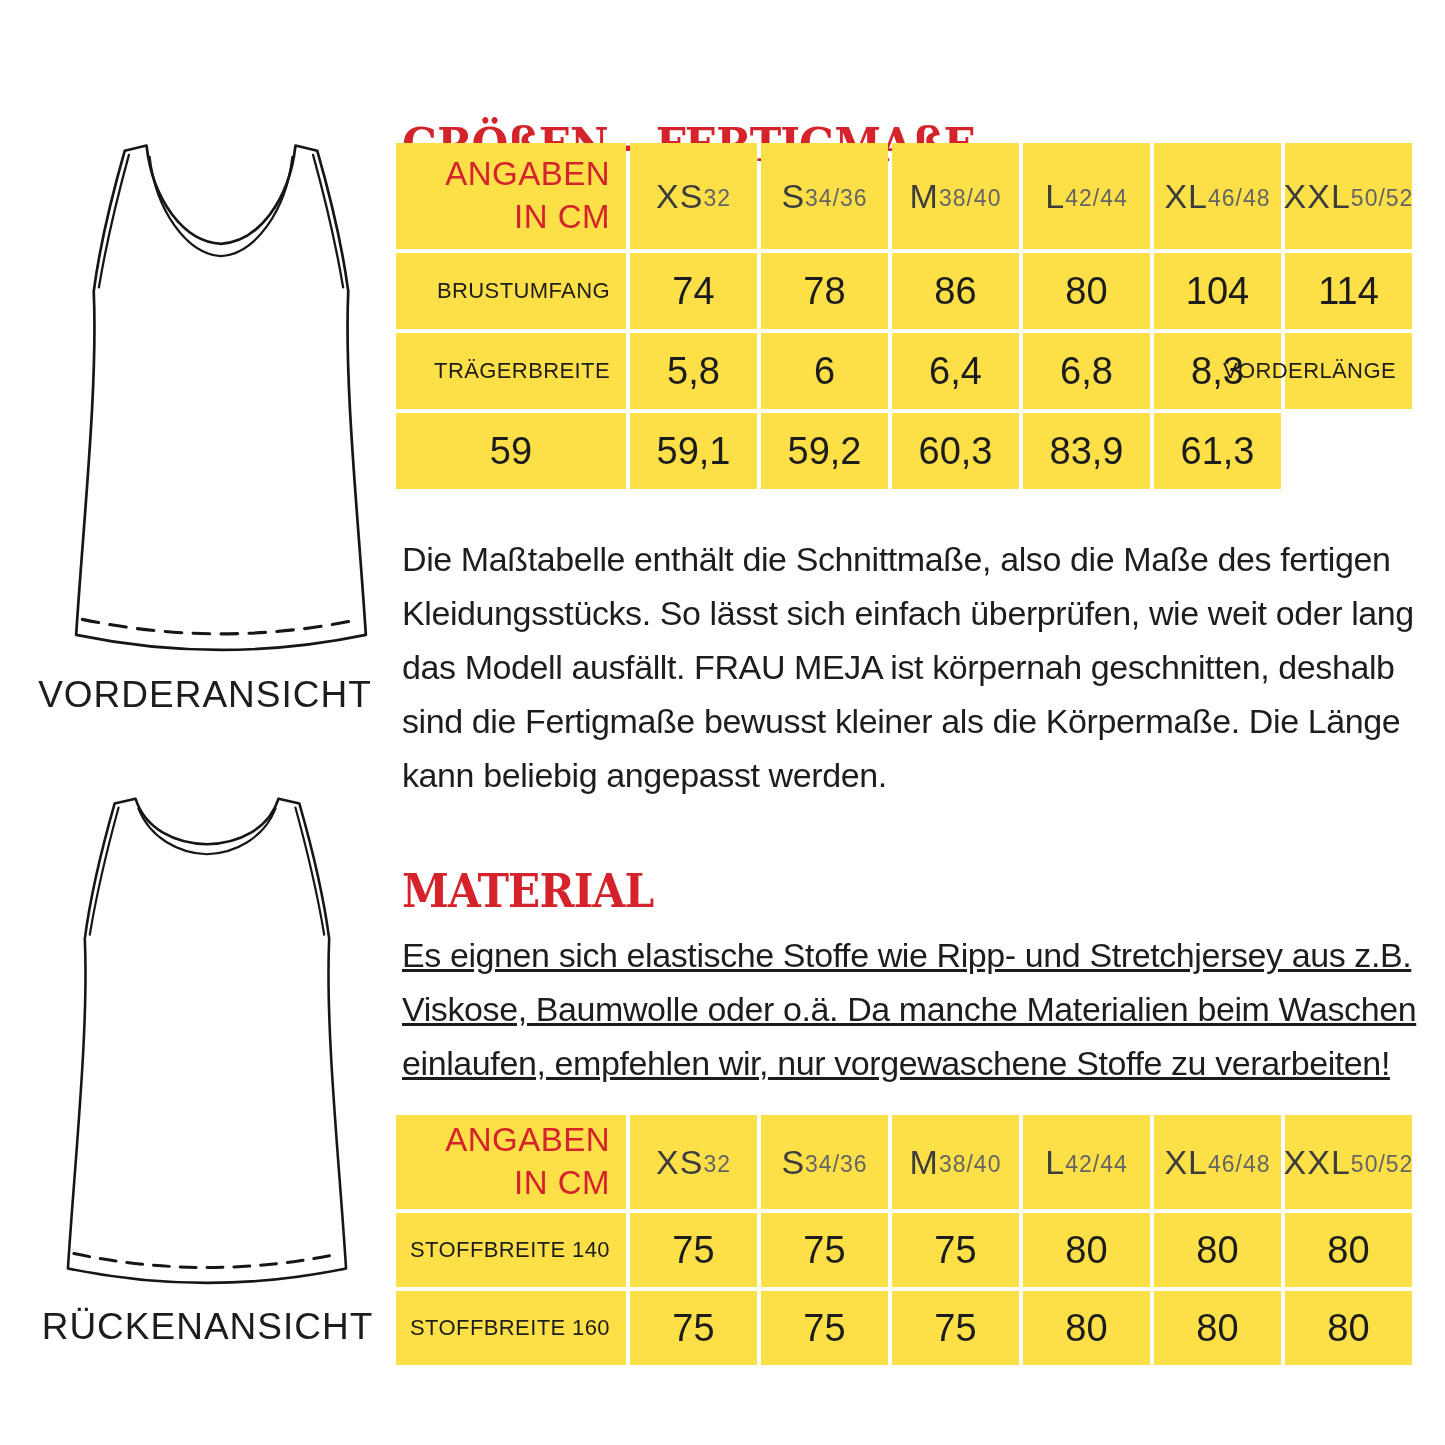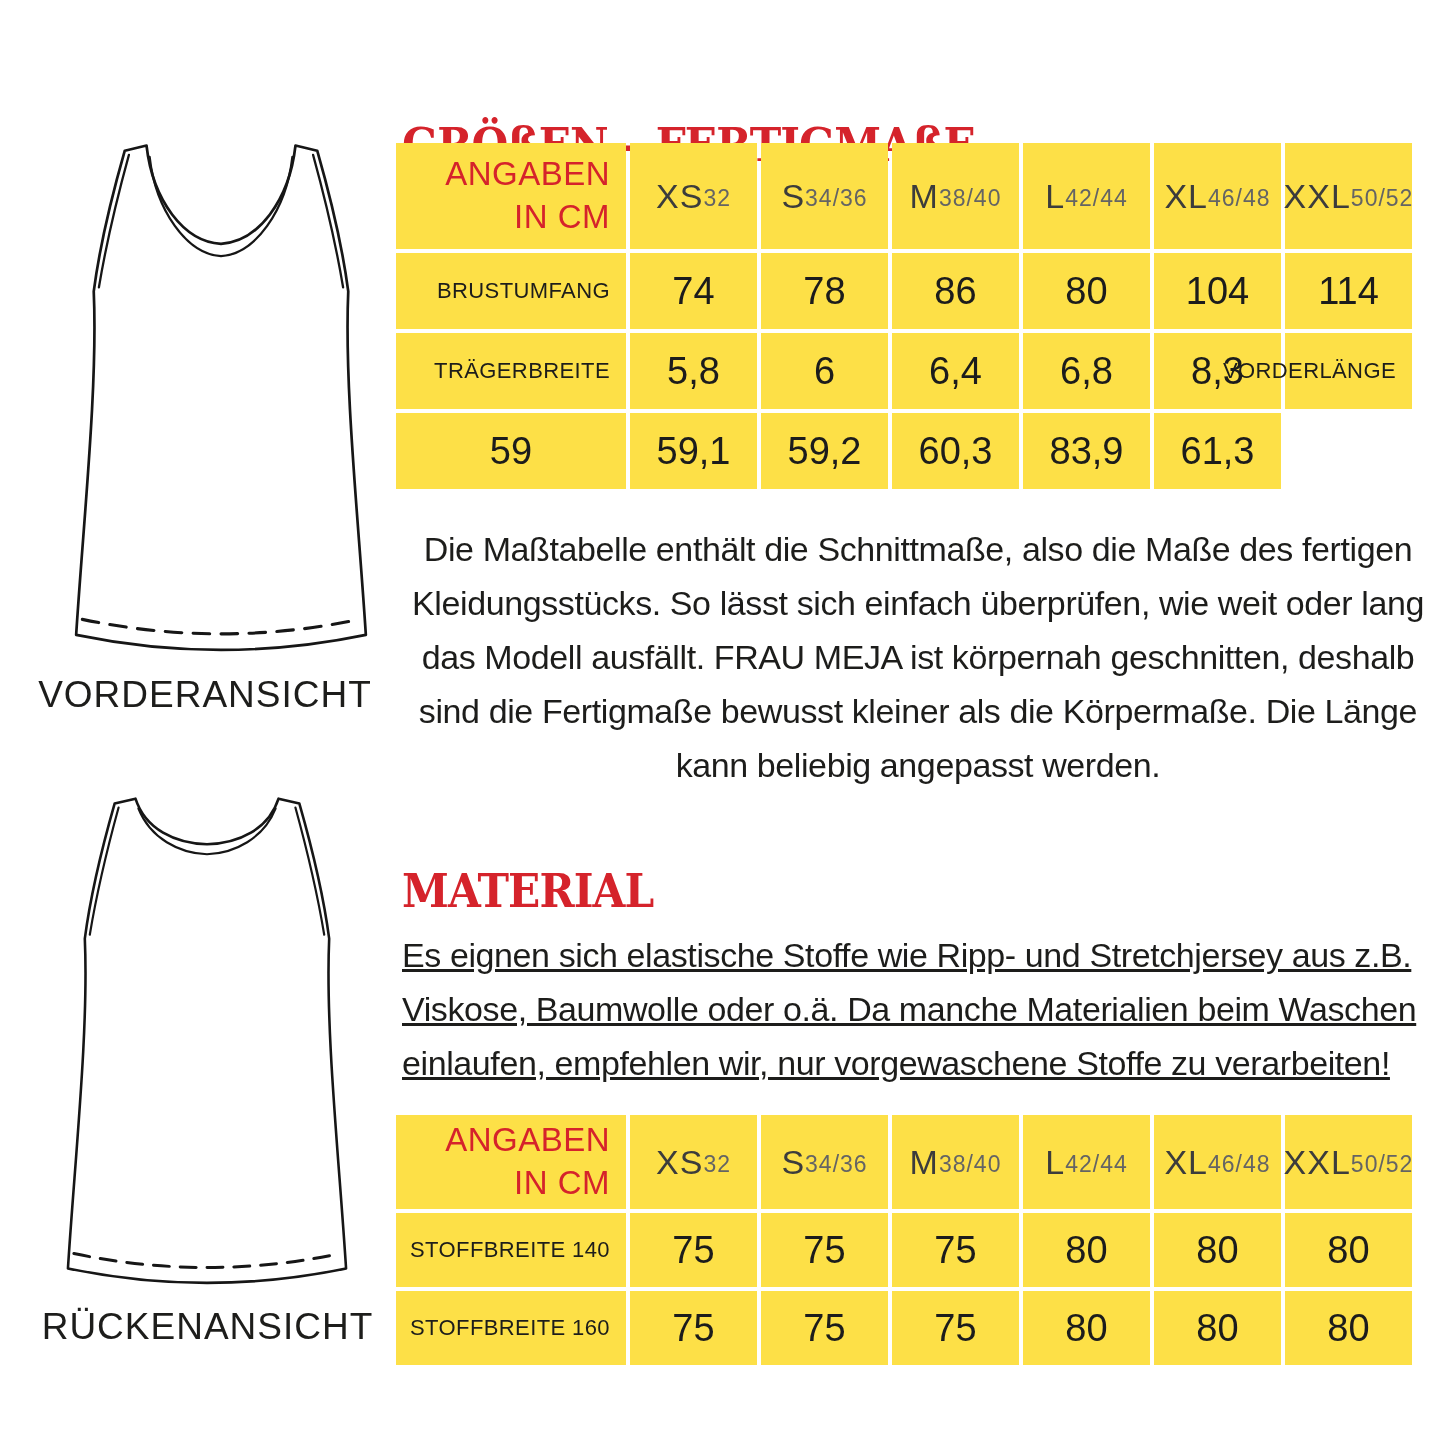--- a/index.html
+++ b/index.html
@@ -53,21 +53,21 @@
     padding-right:16px; font-size:22px; letter-spacing:0.4px; color:#1d1d1b;
     text-align:right;
   }
   .r-val { display:flex; align-items:center; justify-content:center; font-size:38px; color:#1c1c1c; }
 
   
   .para {
     position:absolute; left:402px; width:1032px;
     font-size:34px; line-height:54px; letter-spacing:-0.4px; color:#1d1d1b;
   }
-  #para1 { top:488px;text-align:center; }
+  #para1 { top:498px; }
   #para2 { top:894px;text-decoration:underline; }
 
   
   .outline { fill:#ffffff; stroke:#161616; stroke-width:2.6; stroke-linejoin:round; }
   .bind    { fill:none;   stroke:#161616; stroke-width:2.2; stroke-linecap:round; }
   .hemdash { fill:none;   stroke:#161616; stroke-width:3;   stroke-dasharray:16 11; stroke-linecap:round; }
 </style>
 </head>
 <body>
 

